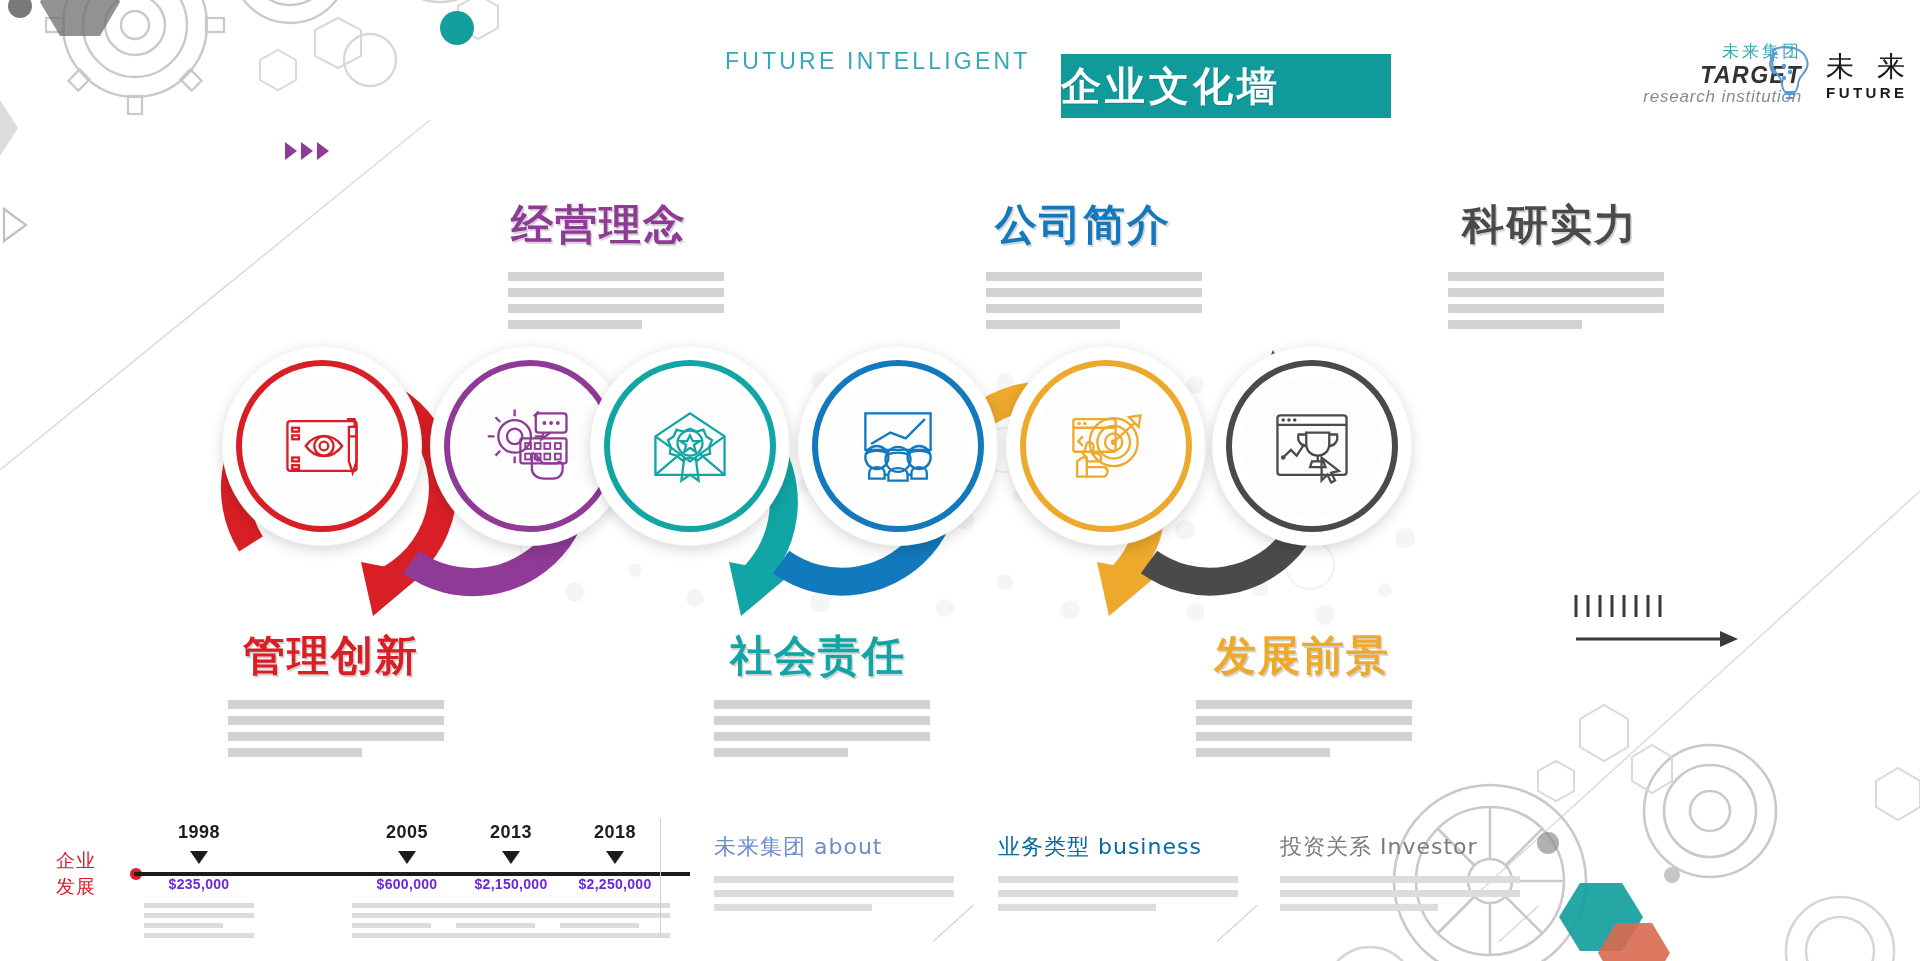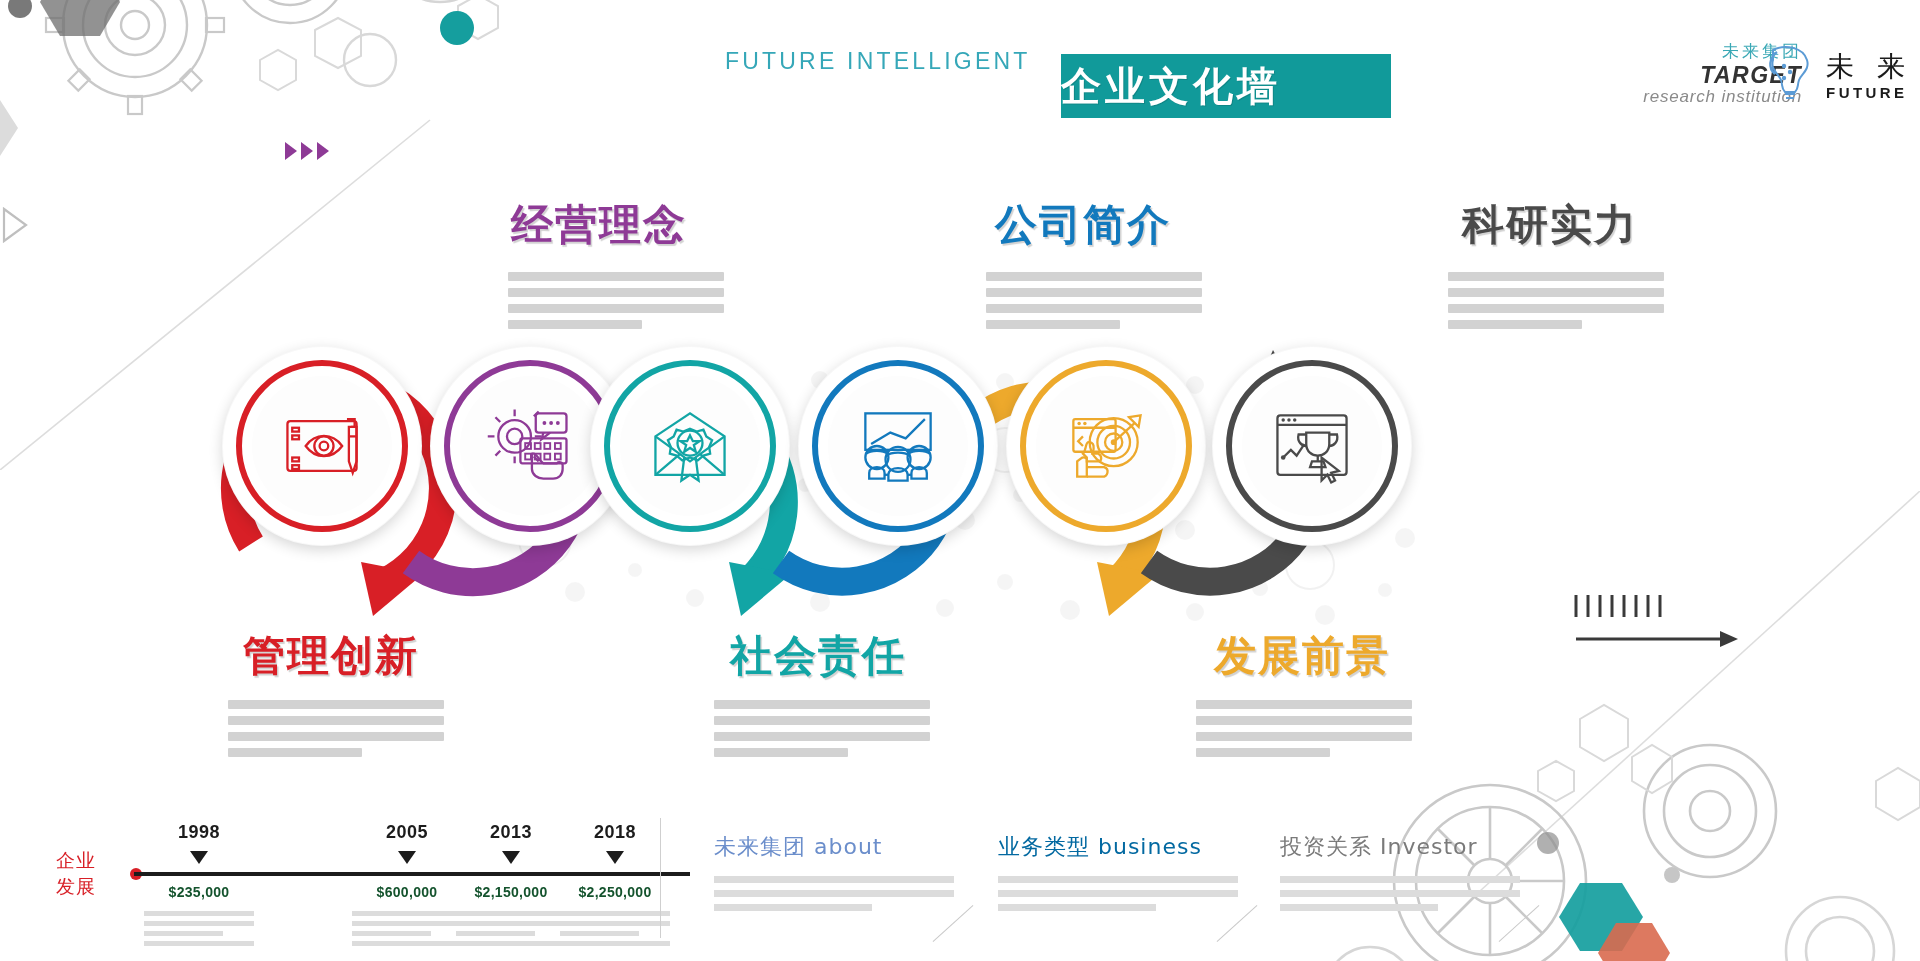--- a/index.html
+++ b/index.html
@@ -91,21 +91,21 @@
   }
   .tl-axis { position:absolute; left:78px; top:50px; width:556px; height:4px; background:#1c1c1c; }
   .tl-dot  { position:absolute; left:74px; top:46px; width:12px; height:12px; border-radius:50%; background:#d81f26; }
   .tl-item { position:absolute; top:0; width:110px; text-align:center; }
   .tl-year { font-size:18px; color:#1c1c1c; font-weight:bold; letter-spacing:.5px; }
   .tl-tick {
     width:0; height:0; margin:8px auto 0;
     border-left:9px solid transparent; border-right:9px solid transparent;
     border-top:13px solid #1c1c1c;
   }
-  .tl-amt { font-size:14px; color:#14532d; font-weight:bold; margin-top:20px; letter-spacing:.3px; }
+  .tl-amt { font-size:14px; color:#6d28d9; font-weight:bold; margin-top:12px; letter-spacing:.3px; }
   .tl-lines { margin-top:11px; }
   .tl-lines i { display:block; height:5px; background:#dcdcdc; margin-bottom:5px; }
 
   
   .divider { position:absolute; left:660px; top:818px; width:1px; height:120px; background:#cfcfcf; }
   .blink { position:absolute; top:832px; width:240px; }
   .blink-t { font-size:22px; letter-spacing:1px; font-family:"DejaVu Sans",sans-serif; white-space:nowrap; }
   .blink-l { margin-top:14px; }
   .blink-l i { display:block; height:7px; background:#dcdcdc; margin-bottom:7px; }
   .blink-slash {

